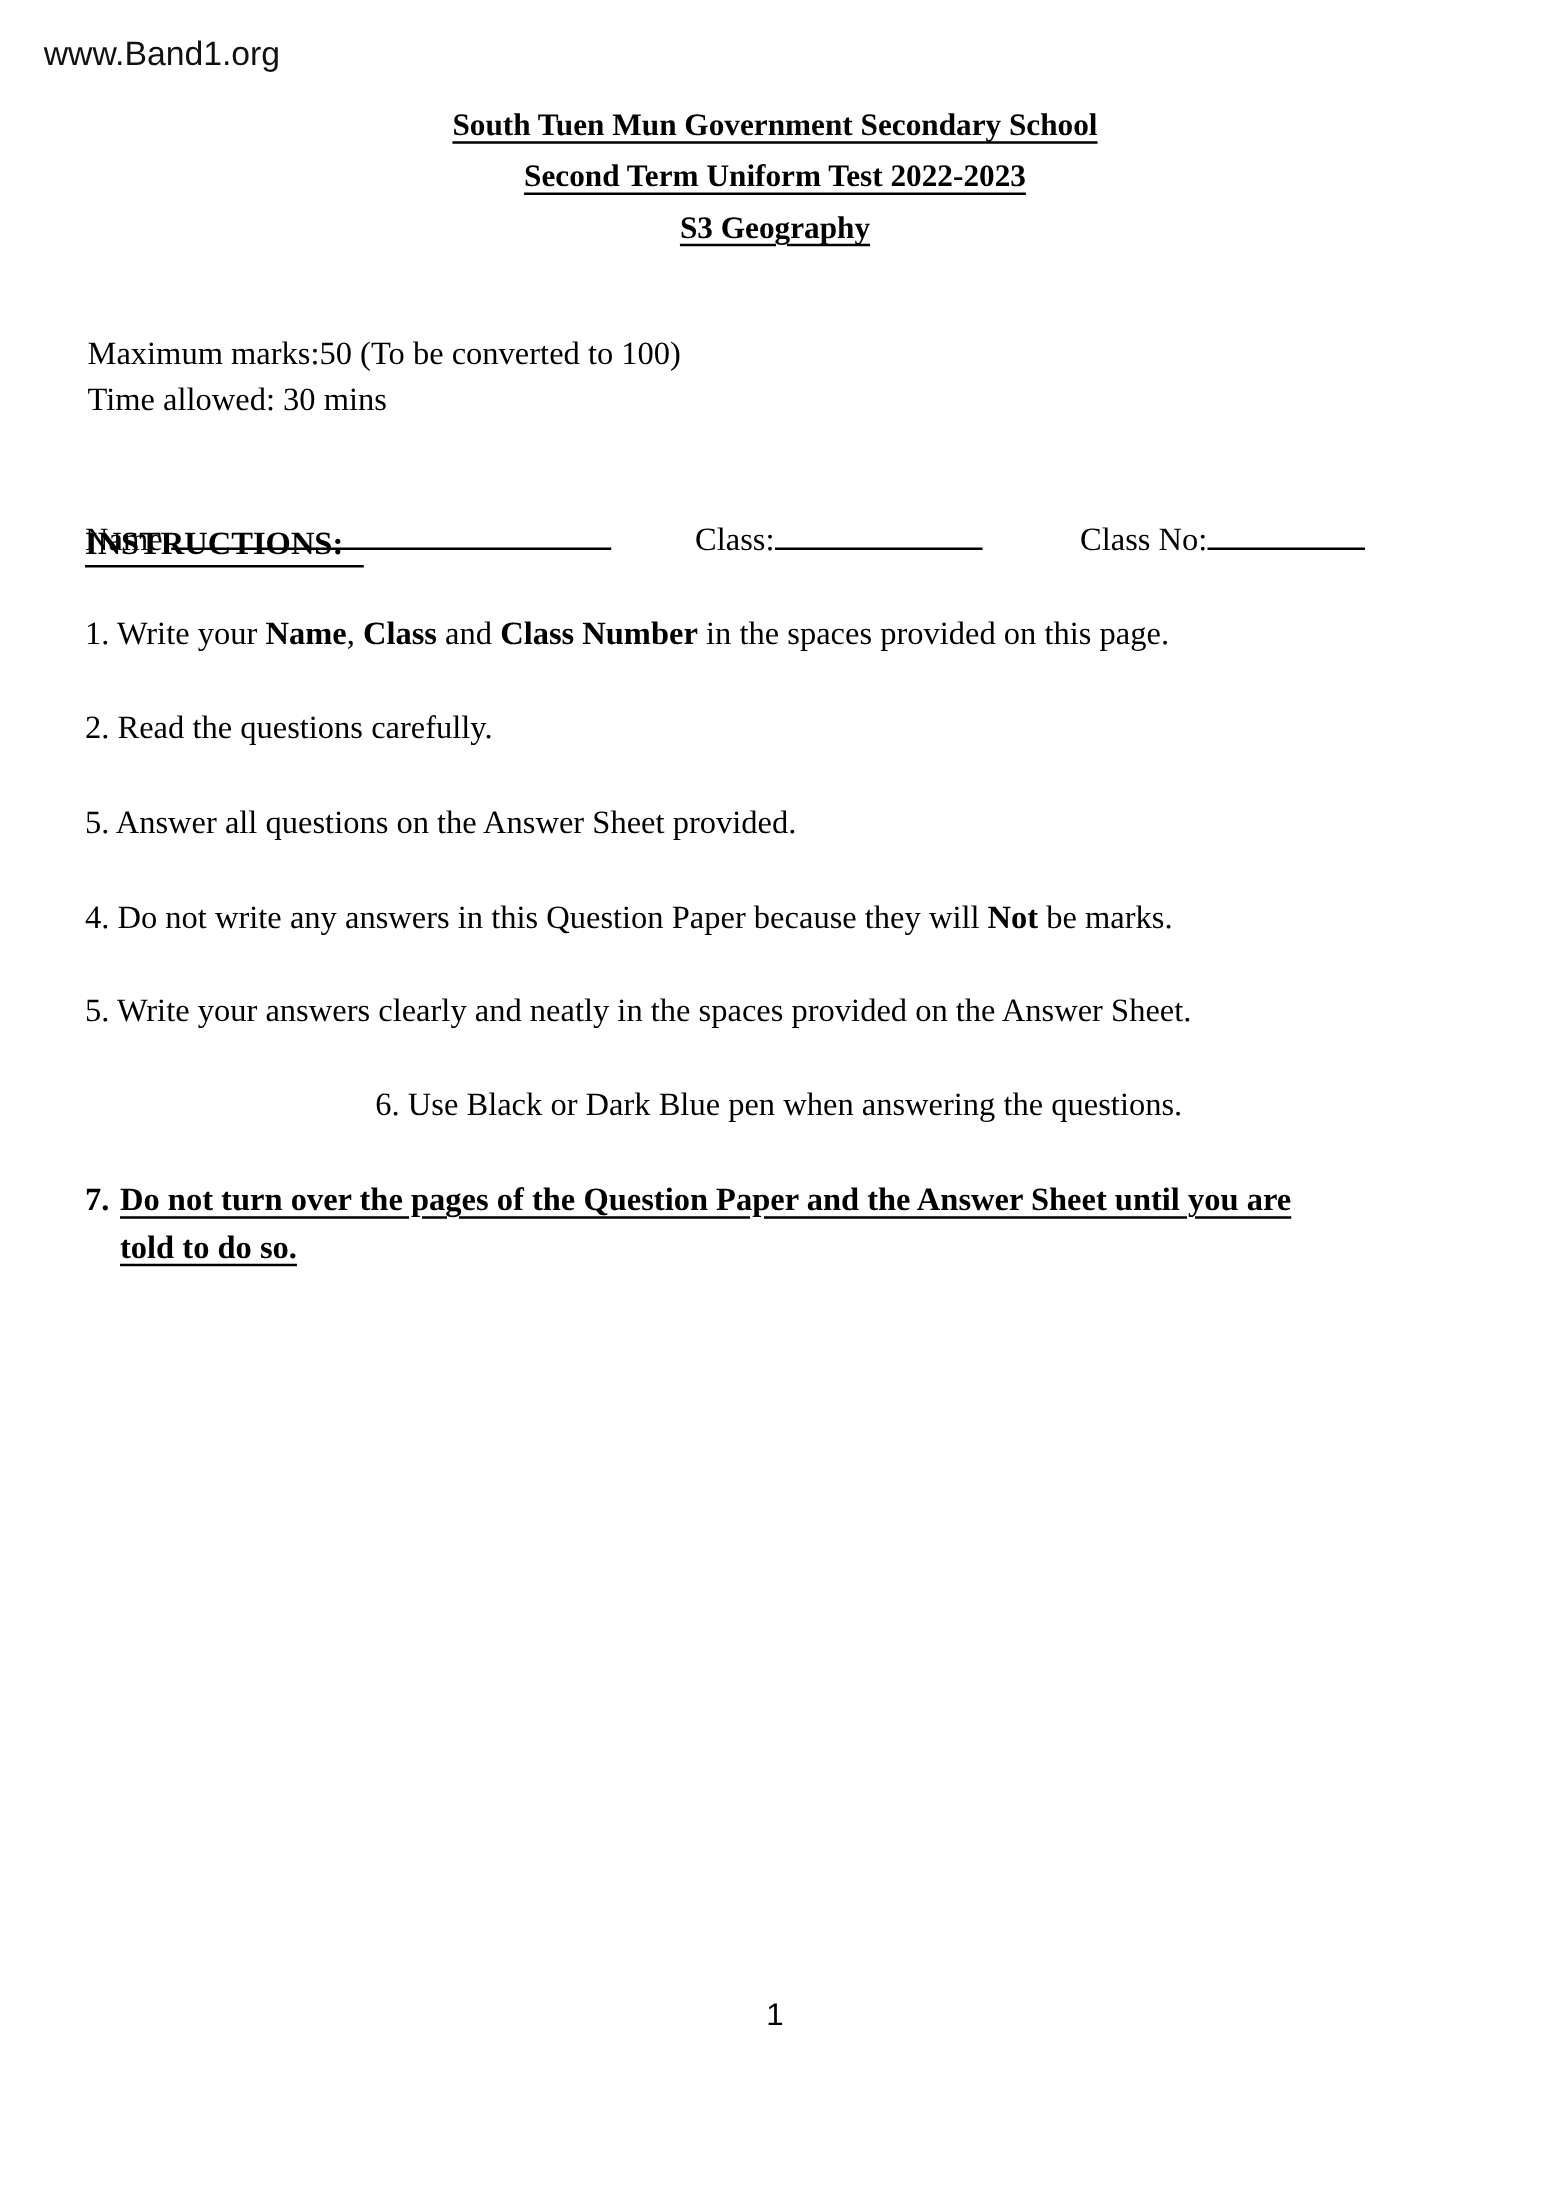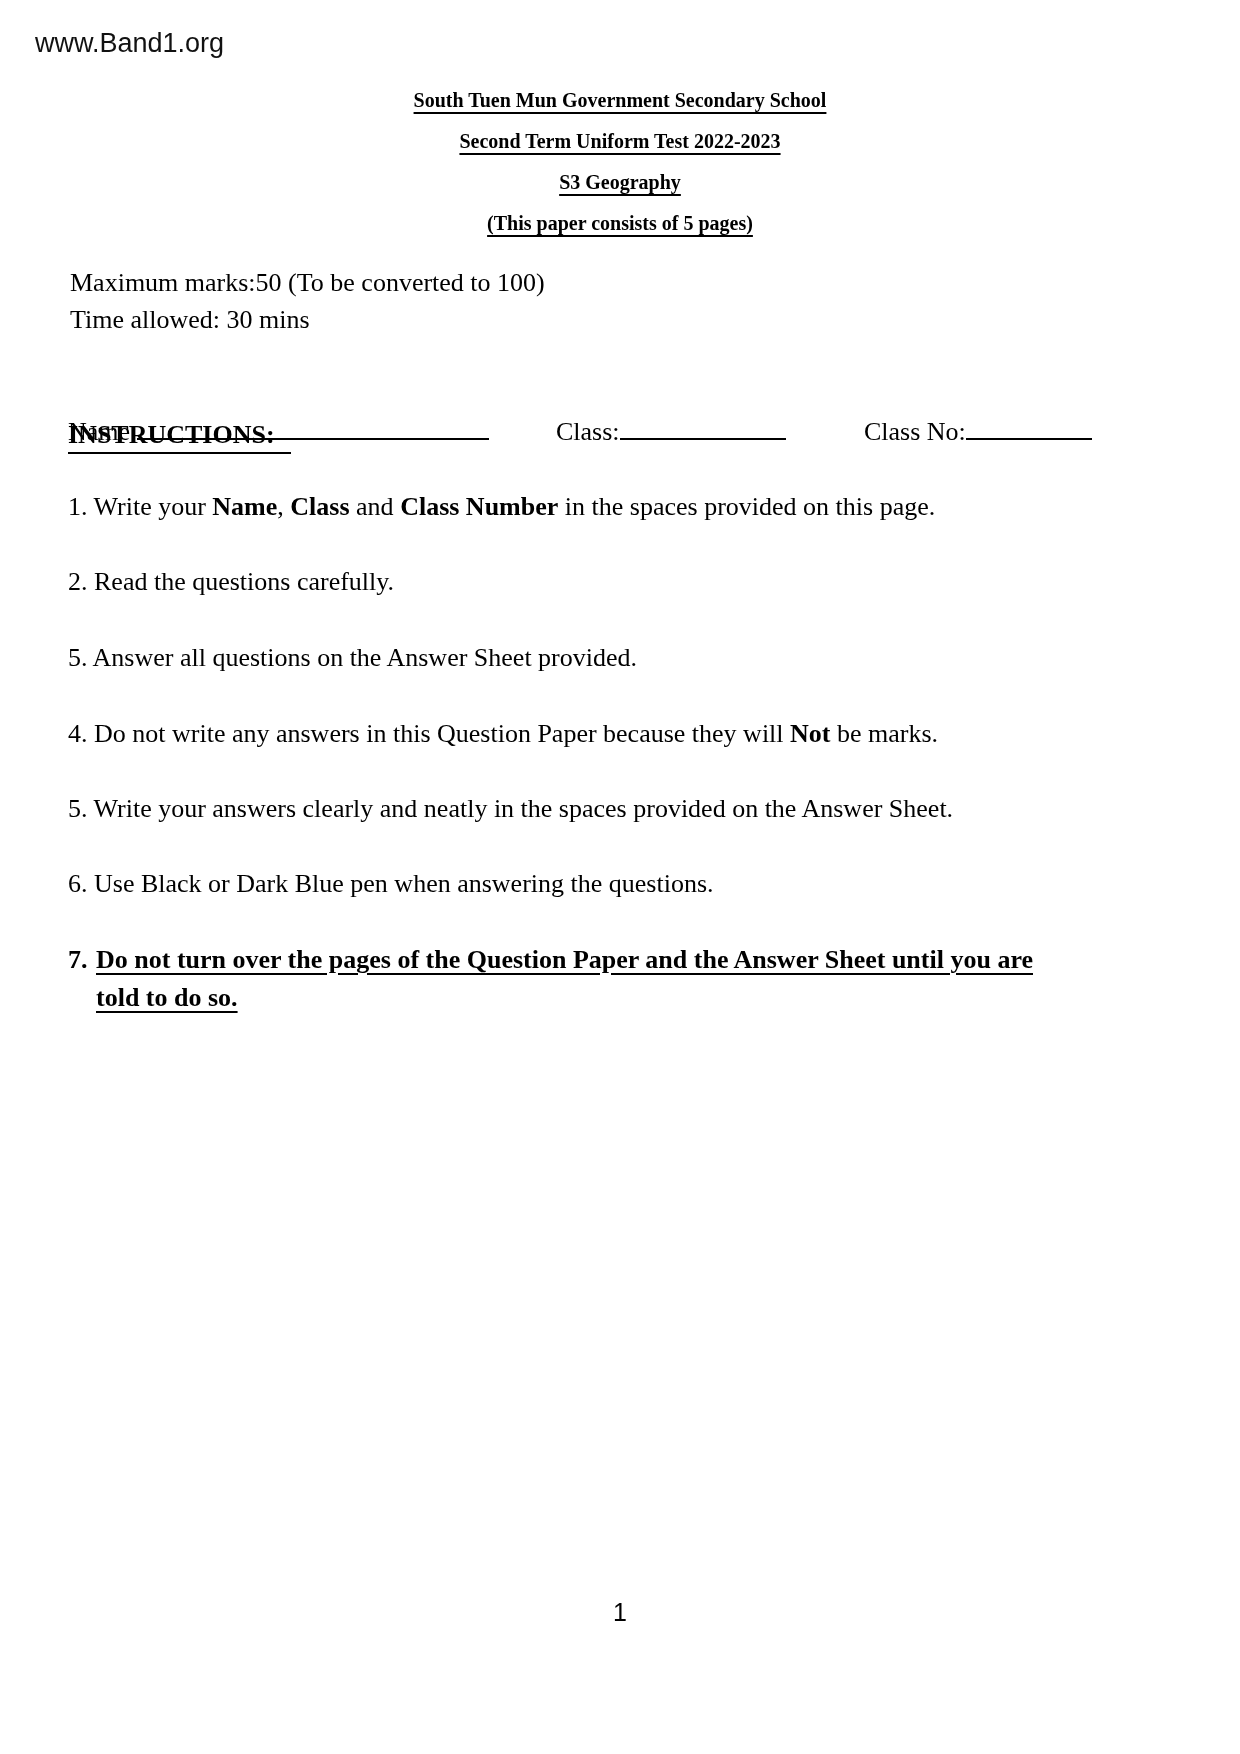--- a/index.html
+++ b/index.html
@@ -25,21 +25,21 @@
     color: #111111;
   }
   .title-block {
     position: absolute;
     left: 0;
     top: 80px;
     width: 1240px;
     text-align: center;
   }
   .title-line {
-    font-size: 20px;
+    font-size: 25px;
     font-weight: bold;
     line-height: 41px;
   }
   .title-line > span {
     text-decoration: underline;
     text-decoration-thickness: 2px;
     text-underline-offset: 5px;
   }
   .info-line {
     position: absolute;
@@ -118,21 +118,20 @@
 <body>
 
 <div class="page">
 
   <div class="watermark">www.Band1.org</div>
 
   <div class="title-block">
     <div class="title-line"><span>South Tuen Mun Government Secondary School</span></div>
     <div class="title-line"><span>Second Term Uniform Test 2022-2023</span></div>
     <div class="title-line"><span>S3 Geography</span></div>
-    <div class="title-line"><span>(This paper consists of 5 pages)</span></div>
   </div>
 
   <div class="info-line" style="top: 268px;">Maximum marks:50 (To be converted to 100)</div>
   <div class="info-line" style="top: 305px;">Time allowed: 30 mins</div>
 
   <div class="fields-row">
     <div class="field-group" style="left: 68px;">
       <span>Name:</span><span class="blank-line" style="width: 352px;"></span>
     </div>
     <div class="field-group" style="left: 556px;">
@@ -150,21 +149,21 @@
   <div class="instruction" style="top: 488px;"><span>1. Write your </span><span class="bold">Name</span><span>, </span><span class="bold">Class</span><span> and </span><span class="bold">Class Number</span><span> in the spaces provided on this page.</span></div>
 
   <div class="instruction" style="top: 563px;">2. Read the questions carefully.</div>
 
   <div class="instruction" style="top: 639px;">5. Answer all questions on the Answer Sheet provided.</div>
 
   <div class="instruction" style="top: 715px;"><span>4. Do not write any answers in this Question Paper because they will </span><span class="bold">Not</span><span> be marks.</span></div>
 
   <div class="instruction" style="top: 790px;">5. Write your answers clearly and neatly in the spaces provided on the Answer Sheet.</div>
 
-  <div class="instruction" style="top: 865px;">6. Use Black or Dark Blue pen when answering the questions.</div>
+  <div class="instruction" style="top: 865px; text-align: center;">6. Use Black or Dark Blue pen when answering the questions.</div>
 
   <div class="instruction-7" style="top: 941px;">
     <span class="num">7.</span>
     <div class="lines">
       <div><span class="uline">Do not turn over the pages of the Question Paper and the Answer Sheet until you are</span></div>
       <div><span class="uline">told to do so.</span></div>
     </div>
   </div>
 
   <div class="page-number">1</div>

